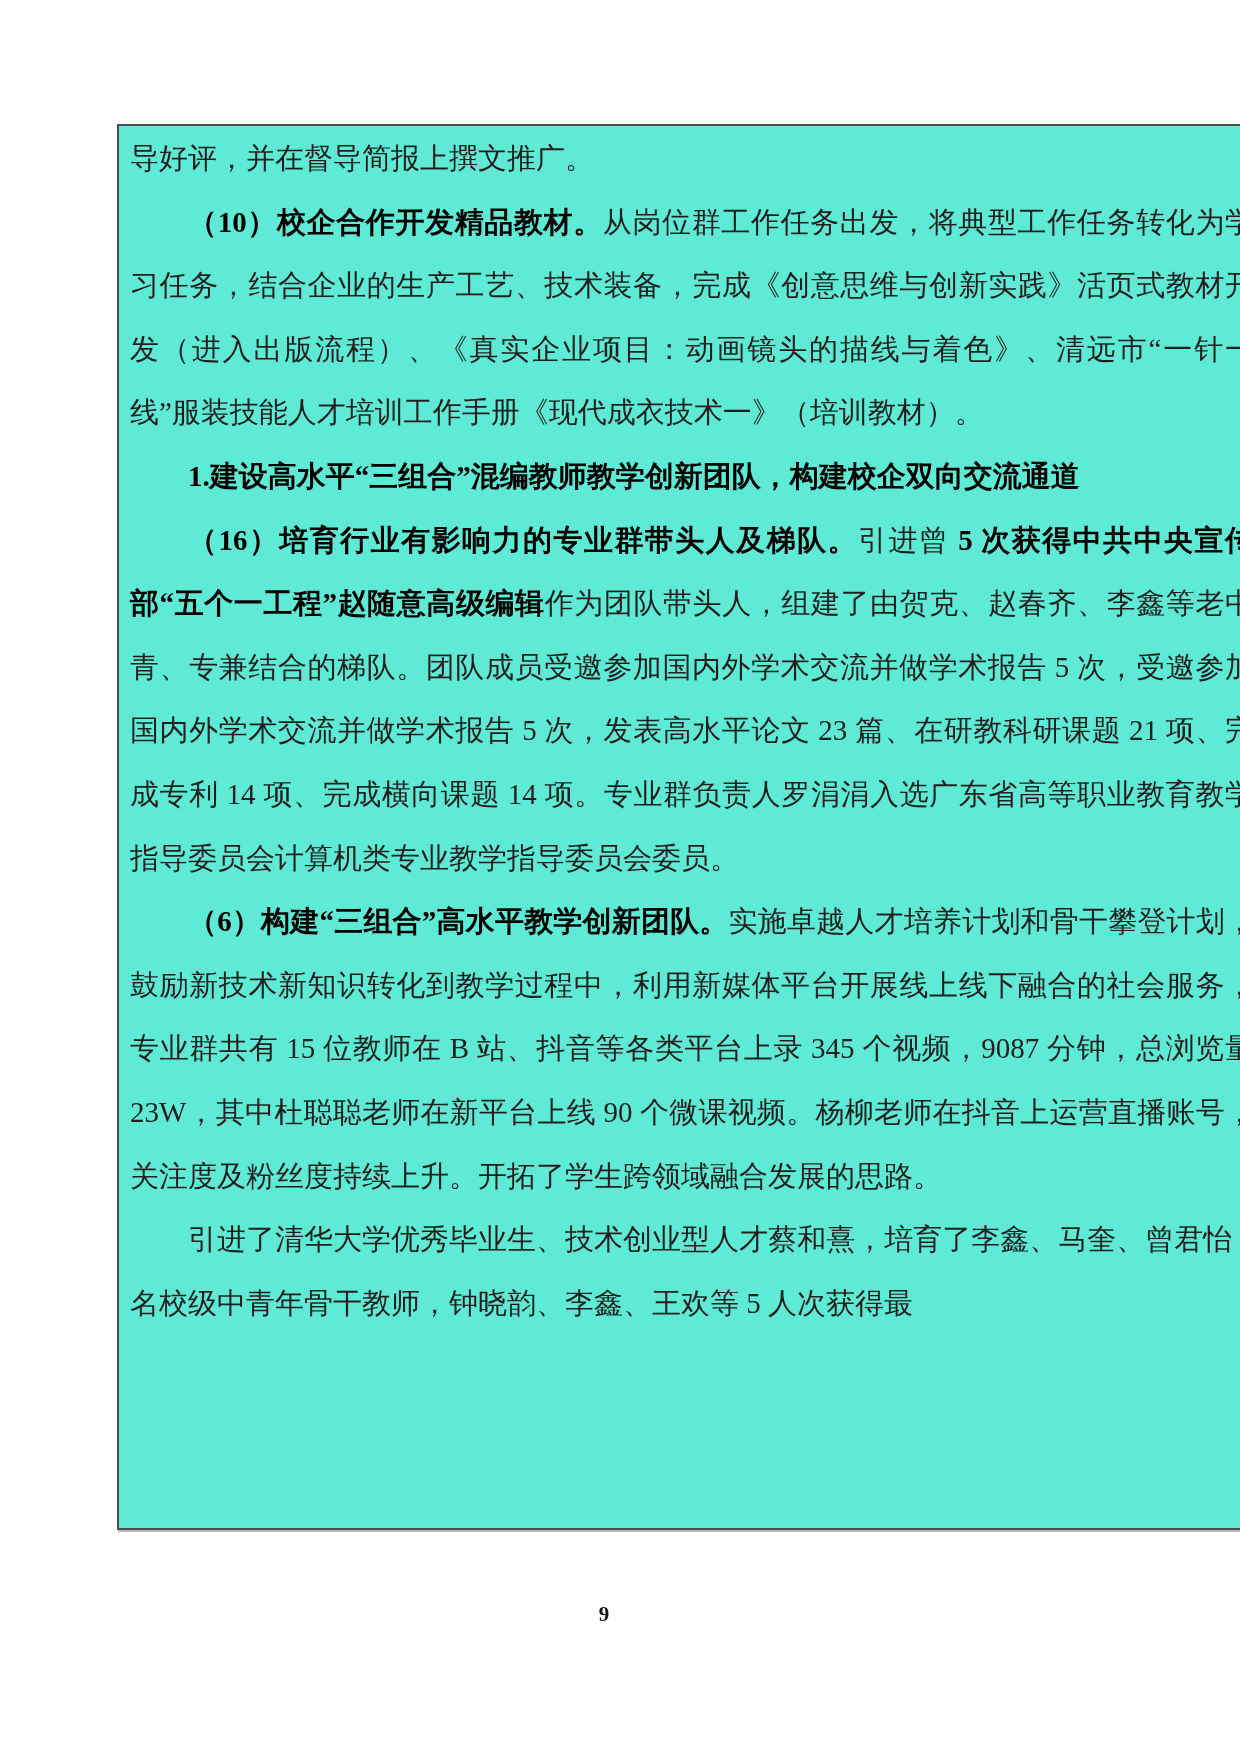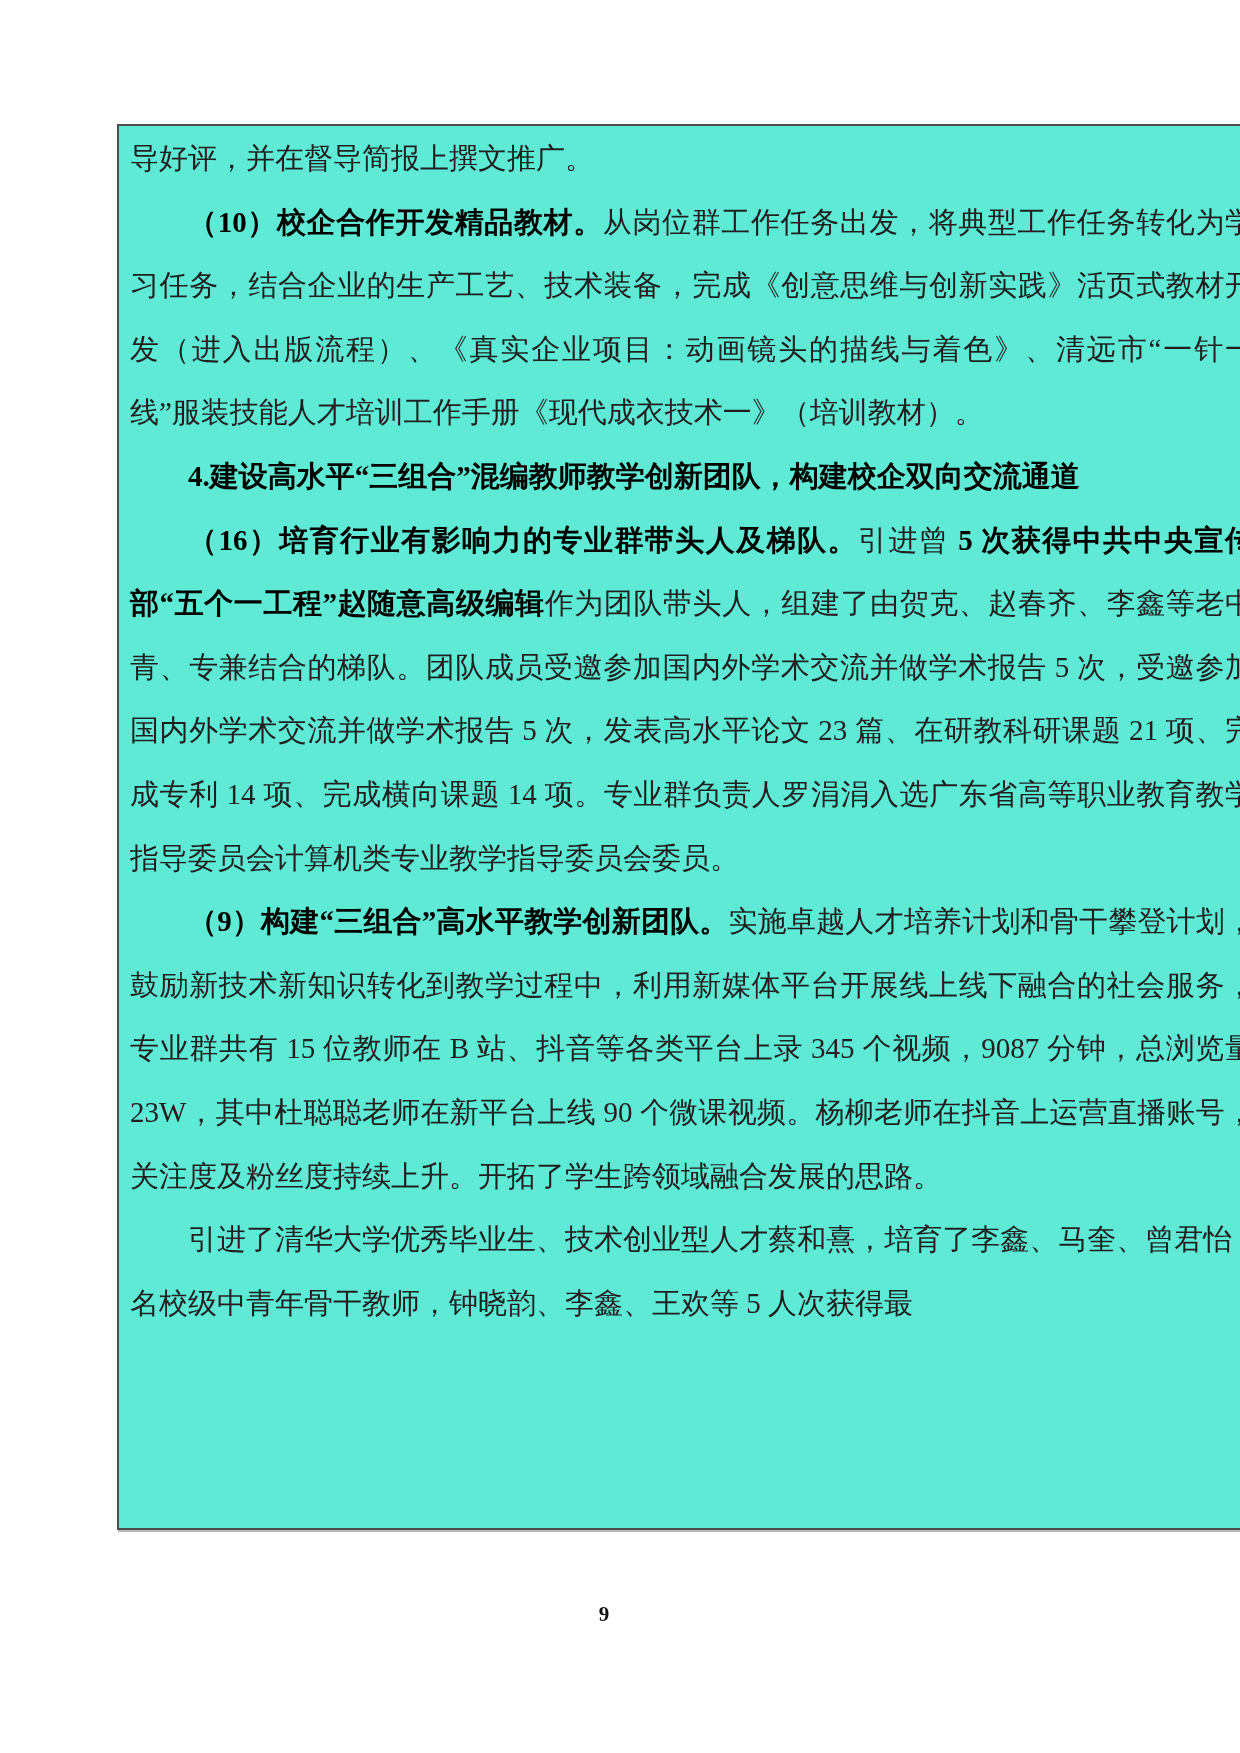--- a/index.html
+++ b/index.html
@@ -63,25 +63,25 @@
 <body>
 
 <div class="page">
 
   <div class="doc-table">
 
     <p class="para"><span>导好评，并在督导简报上撰文推广。</span></p>
 
     <p class="para indent"><b class="bold-run">（10）校企合作开发精品教材。</b><span>从岗位群工作任务出发，将典型工作任务转化为学习任务，结合企业的生产工艺、技术装备，完成《创意思维与创新实践》活页式教材开发（进入出版流程）、《真实企业项目：动画镜头的描线与着色》、清远市“一针一线”服装技能人才培训工作手册《现代成衣技术一》（培训教材）。</span></p>
 
-    <p class="para indent"><b class="bold-run">4.建设高水平“三组合”混编教师教学创新团队，构建校企双向交流通道</b></p>
+    <p class="para indent"><b class="bold-run">1.建设高水平“三组合”混编教师教学创新团队，构建校企双向交流通道</b></p>
 
     <p class="para indent"><b class="bold-run">（16）培育行业有影响力的专业群带头人及梯队。</b><span>引进曾 </span><b class="bold-run">5 次获得中共中央宣传部“五个一工程”赵随意高级编辑</b><span>作为团队带头人，组建了由贺克、赵春齐、李鑫等老中青、专兼结合的梯队。团队成员受邀参加国内外学术交流并做学术报告 5 次，受邀参加国内外学术交流并做学术报告 5 次，发表高水平论文 23 篇、在研教科研课题 21 项、完成专利 14 项、完成横向课题 14 项。专业群负责人罗涓涓入选广东省高等职业教育教学指导委员会计算机类专业教学指导委员会委员。</span></p>
 
-    <p class="para indent"><b class="bold-run">（9）构建“三组合”高水平教学创新团队。</b><span>实施卓越人才培养计划和骨干攀登计划，鼓励新技术新知识转化到教学过程中，利用新媒体平台开展线上线下融合的社会服务，专业群共有 15 位教师在 B 站、抖音等各类平台上录 345 个视频，9087 分钟，总浏览量 23W，其中杜聪聪老师在新平台上线 90 个微课视频。杨柳老师在抖音上运营直播账号，关注度及粉丝度持续上升。开拓了学生跨领域融合发展的思路。</span></p>
+    <p class="para indent"><b class="bold-run">（6）构建“三组合”高水平教学创新团队。</b><span>实施卓越人才培养计划和骨干攀登计划，鼓励新技术新知识转化到教学过程中，利用新媒体平台开展线上线下融合的社会服务，专业群共有 15 位教师在 B 站、抖音等各类平台上录 345 个视频，9087 分钟，总浏览量 23W，其中杜聪聪老师在新平台上线 90 个微课视频。杨柳老师在抖音上运营直播账号，关注度及粉丝度持续上升。开拓了学生跨领域融合发展的思路。</span></p>
 
     <p class="para indent"><span>引进了清华大学优秀毕业生、技术创业型人才蔡和熹，培育了李鑫、马奎、曾君怡 3 名校级中青年骨干教师，钟晓韵、李鑫、王欢等 5 人次获得最</span></p>
 
   </div>
 
   <div class="page-num">9</div>
 
 </div>
 
 </body></html>

